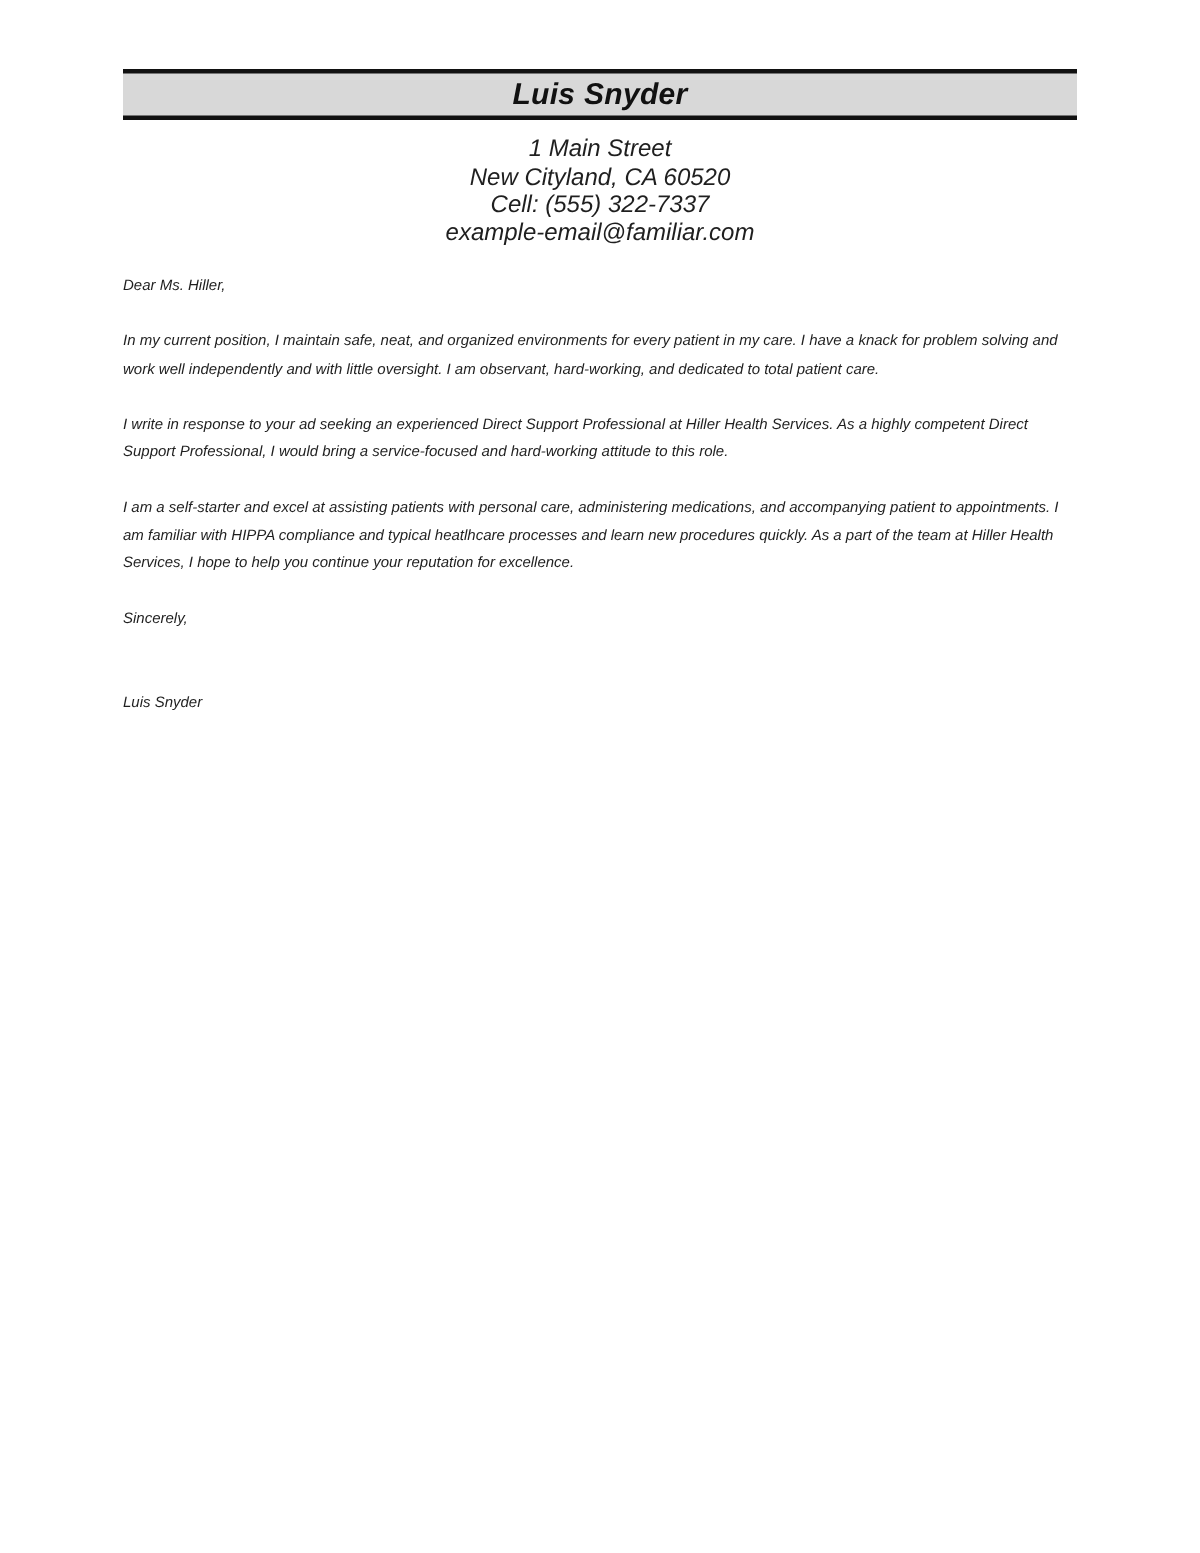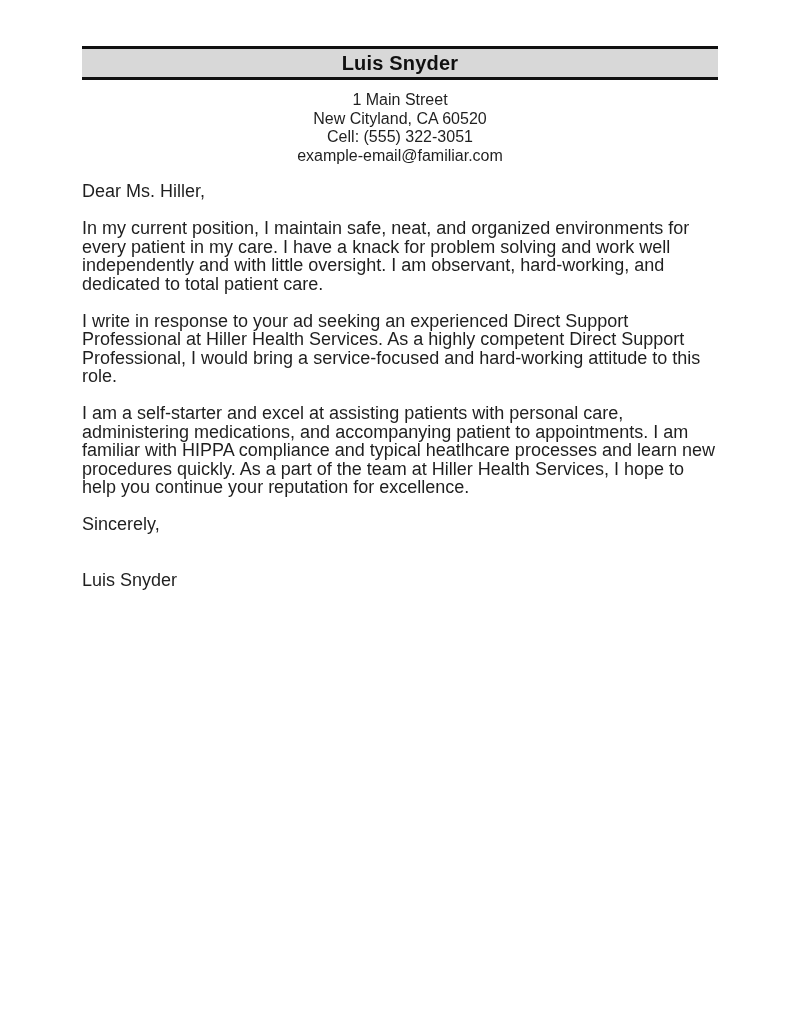--- a/index.html
+++ b/index.html
@@ -16,20 +16,21 @@
     -webkit-font-smoothing: antialiased;
   }
   .page {
     position: absolute;
     top: 0;
     left: 0;
     width: 800px;
     height: 795px;
     background: #ffffff;
     overflow: hidden;
+    font-style: italic;
   }
   .content-col {
     margin: 46px 82px 0 82px;
     width: 636px;
   }
   .name-banner {
     border-top: 3px solid #111111;
     border-bottom: 3px solid #111111;
     background: #d8d8d8;
     height: 28px;
@@ -44,21 +45,21 @@
     letter-spacing: 0.2px;
   }
   .contact-block {
     margin-top: 11px;
     text-align: center;
     font-size: 16px;
     line-height: 18.5px;
   }
   .letter-body {
     margin-top: 17px;
-    font-size: 18px;
+    font-size: 10px;
     line-height: 18.5px;
     text-align: left;
   }
   .letter-body p {
     margin: 0 0 18.5px 0;
   }
   .letter-body p.signature {
     margin-top: 37px;
     margin-bottom: 0;
   }
@@ -69,21 +70,21 @@
 <div class="page">
   <div class="content-col">
 
     <header class="name-banner">
       <h1>Luis Snyder</h1>
     </header>
 
     <div class="contact-block">
       <div>1 Main Street</div>
       <div>New Cityland, CA 60520</div>
-      <div>Cell: (555) 322-3051</div>
+      <div>Cell: (555) 322-7337</div>
       <div>example-email@familiar.com</div>
     </div>
 
     <div class="letter-body">
       <p>Dear Ms. Hiller,</p>
       <p>In my current position, I maintain safe, neat, and organized environments for every patient in my care. I have a knack for problem solving and work well independently and with little oversight. I am observant, hard-working, and dedicated to total patient care.</p>
       <p>I write in response to your ad seeking an experienced Direct Support Professional at Hiller Health Services. As a highly competent Direct Support Professional, I would bring a service-focused and hard-working attitude to this role.</p>
       <p>I am a self-starter and excel at assisting patients with personal care, administering medications, and accompanying patient to appointments. I am familiar with HIPPA compliance and typical heatlhcare processes and learn new procedures quickly. As a part of the team at Hiller Health Services, I hope to help you continue your reputation for excellence.</p>
       <p>Sincerely,</p>
       <p class="signature">Luis Snyder</p>

